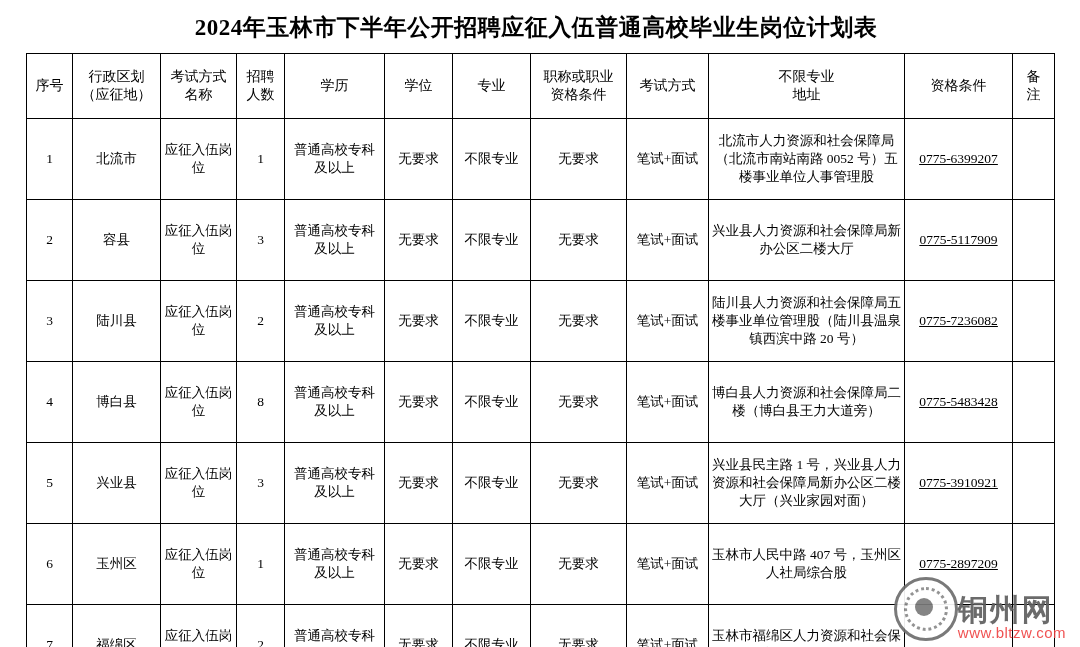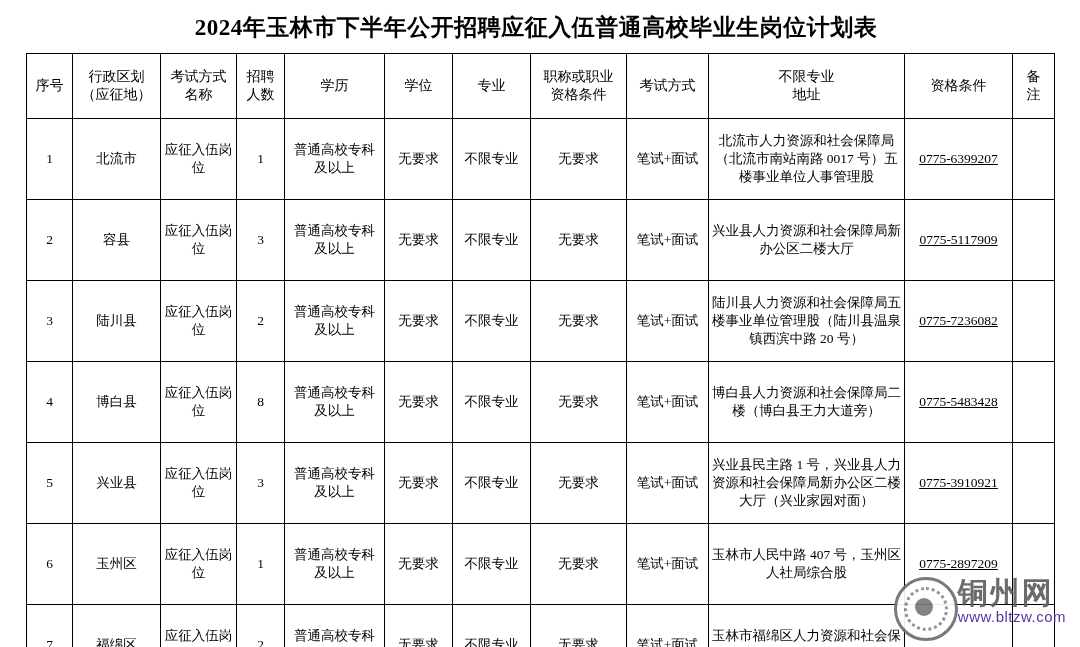--- a/index.html
+++ b/index.html
@@ -66,21 +66,21 @@
   }
   .addr-cell {
     text-align: center;
     padding: 4px 6px;
   }
   .watermark {
     position: absolute;
     right: 14px;
     bottom: 6px;
     display: flex;
-    align-items: flex-start;
+    align-items: flex-end;
     gap: 0;
     opacity: 0.92;
   }
   .wm-badge {
     width: 58px;
     height: 58px;
     border-radius: 50%;
     border: 3px solid #6e6e6e;
     position: relative;
     background: #ffffff;
@@ -107,21 +107,21 @@
     line-height: 1.05;
   }
   .wm-name {
     font-size: 30px;
     font-weight: bold;
     color: #5f5f5f;
     letter-spacing: 2px;
   }
   .wm-url {
     font-size: 15px;
-    color: #4c1d95;
+    color: #ef4444;
     letter-spacing: 0.5px;
     font-family: "Liberation Sans", sans-serif;
   }
 </style>
 </head>
 <body>
 
 <div class="page-title">2024年玉林市下半年公开招聘应征入伍普通高校毕业生岗位计划表</div>
 
 <div class="table-wrap">
@@ -178,21 +178,21 @@
       <tr>
         <td>1</td>
         <td>北流市</td>
         <td>应征入伍岗位</td>
         <td>1</td>
         <td>普通高校专科及以上</td>
         <td>无要求</td>
         <td>不限专业</td>
         <td>无要求</td>
         <td>笔试+面试</td>
-        <td class="addr-cell">北流市人力资源和社会保障局（北流市南站南路 0017 号）五楼事业单位人事管理股</td>
+        <td class="addr-cell">北流市人力资源和社会保障局（北流市南站南路 0052 号）五楼事业单位人事管理股</td>
         <td class="nowrap-tel">0775-6399207</td>
         <td></td>
       </tr>
       <tr>
         <td>2</td>
         <td>容县</td>
         <td>应征入伍岗位</td>
         <td>3</td>
         <td>普通高校专科及以上</td>
         <td>无要求</td>

